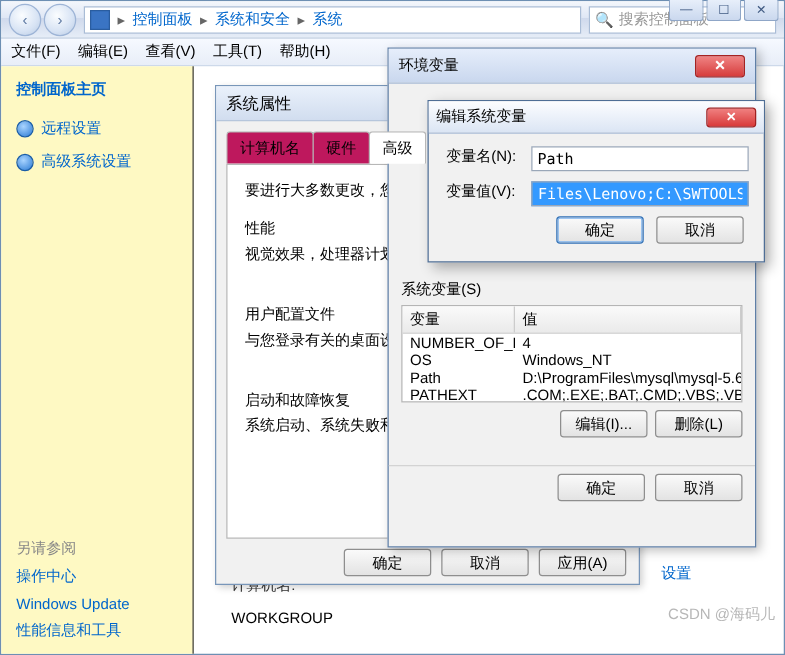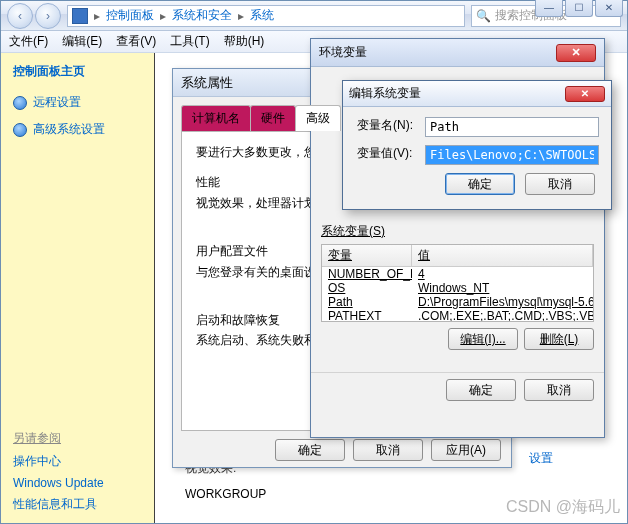--- a/index.html
+++ b/index.html
@@ -17,44 +17,44 @@
   .win-controls-top { position:absolute; right:4px; top:-2px; display:flex; gap:2px; }
   .win-ctrl { width:28px; height:18px; border:1px solid #8fa6c7; border-top:none; border-radius:0 0 3px 3px; background:linear-gradient(#e9f0fb,#cad8ee); display:flex; align-items:center; justify-content:center; font-size:10px; color:#405a82; }
   .search { width:150px; height:22px; background:#fff; border:1px solid #a9bcd6; display:flex; align-items:center; padding:0 4px; color:#888; gap:4px;}
   .menubar { height:22px; background:linear-gradient(#f6f9ff,#e8eef8); border-bottom:1px solid #cdd9ea; display:flex; align-items:center; padding:0 8px; gap:14px; }
   .content { display:flex; height:calc(100% - 52px); }
   .leftpanel { width:154px; background:#fef9c3; border-right:1px solid #404040; padding:10px 8px 10px 12px; display:flex; flex-direction:column; gap:10px; }
   .lp-title { color:#003399; font-weight:bold; margin-bottom:4px;}
   .lp-item { display:flex; align-items:center; gap:6px; }
   .bullet { width:14px; height:14px; border-radius:50%; background:radial-gradient(circle at 40% 35%,#a9d4ff,#2a7ad4); border:1px solid #1b5da6; flex-shrink:0; }
   .lp-footer { margin-top:auto; display:flex; flex-direction:column; gap:6px; }
-  .lp-footer .h { color:#888;text-decoration:underline; }
+  .lp-footer .h { color:#888; }
   .rightpanel { flex:1; padding:20px 20px 0 30px; position:relative; }
   .inforow { display:flex; margin-bottom:10px; gap:20px; }
   .inforow .label { width:90px; color:#333; }
-  .watermark { position:absolute; right:8px; bottom:6px; color:#b7b7b7; font-size:16px; }
+  .watermark { position:absolute; right:8px; bottom:24px; color:#b7b7b7; font-size:12px; }
 
   
   .sysprop { position:absolute; left:172px; top:68px; width:340px; height:400px; background:#f1f1f1; border:1px solid #7896b9; box-shadow:2px 2px 6px rgba(0,0,0,.2); }
   .dlg-title { height:28px; background:linear-gradient(#eaf1fb,#d1ddef); display:flex; align-items:center; padding:0 8px; border-bottom:1px solid #b6c6dc; font-size:13px; }
   .tabs { display:flex; padding:8px 8px 0 8px; gap:0; }
   .tab { padding:4px 10px; border:1px solid #b7b7b7; border-bottom:none; background:#be185d; border-radius:3px 3px 0 0; margin-right:-1px; }
   .tab.active { background:#fff; position:relative; z-index:2; }
   .tabbody { margin:0 8px 8px 8px; border:1px solid #b7b7b7; background:#fff; padding:10px 10px 10px 14px; height:300px; font-size:12px; line-height:1.7; position:relative; }
   .group-title { margin-top:10px; }
   .env-btn-row { position:absolute; right:10px; bottom:8px; }
   .dlg-buttons { display:flex; justify-content:flex-end; gap:8px; padding:0 10px 8px 0; }
   .btn { min-width:70px; height:22px; border:1px solid #8e8e8e; background:linear-gradient(#fafafa,#e3e3e3); border-radius:3px; padding:0 10px; display:inline-flex; align-items:center; justify-content:center; cursor:pointer; }
   .btn.default { border-color:#2f6fb5; box-shadow:0 0 0 1px #7fb4ee inset; }
 
   
   .envdlg { position:absolute; left:310px; top:38px; width:295px; height:400px; background:#f1f1f1; border:1px solid #5f7fa7; box-shadow:3px 3px 8px rgba(0,0,0,.25); }
   .env-title { height:28px; background:linear-gradient(#e6eefb,#c9d7ee); display:flex; align-items:center; padding:0 8px; border-bottom:1px solid #a9bcd6; font-size:13px; justify-content:space-between; }
   .close-x { width:40px; height:18px; background:linear-gradient(#f08484,#d63c3c); border:1px solid #a52222; border-radius:3px; color:#fff; display:flex; align-items:center; justify-content:center; font-size:11px; font-weight:bold;}
-  .env-inner { padding:8px 10px;text-decoration:underline; }
+  .env-inner { padding:8px 10px; }
   .env-grp-label { margin:4px 0 4px 0; }
   .env-table { border:1px solid #b5b5b5; background:#fff; height:78px; overflow:hidden; font-family:"SimSun","NSimSun",monospace; font-size:12px; }
   .env-table .hdr { display:flex; background:linear-gradient(#fafafa,#eaeaea); border-bottom:1px solid #ccc; }
   .env-table .hdr div { padding:2px 6px; border-right:1px solid #ccc; }
   .env-table .rows { }
   .env-table .row { display:flex; padding:0 0; }
   .env-table .row div { padding:0 6px; white-space:nowrap; overflow:hidden; }
   .col-var { width:90px; }
   .col-val { flex:1; }
   .env-row-btns { display:flex; justify-content:flex-end; gap:6px; margin:6px 0 10px 0; }
@@ -127,21 +127,21 @@
         <a class="link">性能信息和工具</a>
       </div>
     </div>
     <div class="rightpanel">
       <div style="height:360px"></div>
       <div class="inforow">
           <span class="label">计算机全名:</span>
           <span>Irene-PC</span>
         </div>
       <div class="inforow">
-          <span class="label">视觉效果:</span>
+          <span class="label">计算机名:</span>
           <span></span>
         </div>
       <div class="inforow">
           <span>WORKGROUP</span>
         </div>
     </div>
   </div>
 </div>
 
 <a class="link floating-link" style="right:60px; top:420px;">支持信息</a>

